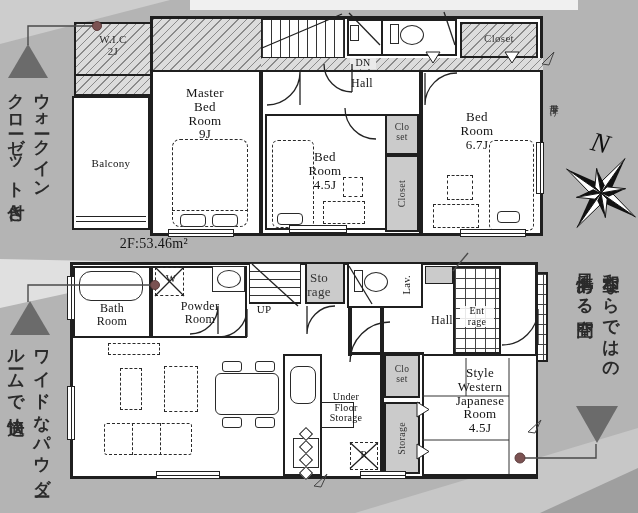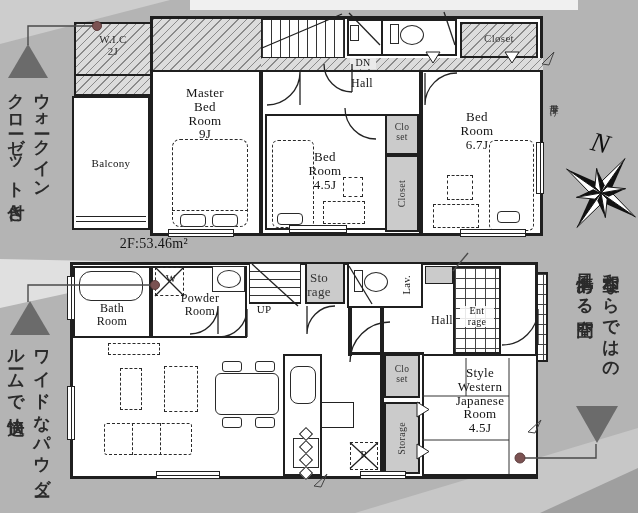--- a/index.html
+++ b/index.html
@@ -136,21 +136,21 @@
     <div class="abs solidf" style="left:79px;top:31px;width:64px;height:30px;border-radius:12px"></div>
     <div class="abs lbl" style="left:79px;top:62px;width:66px;font-size:12px">
       <span>Bath</span>
         <span>Room</span>
     </div>
     <div class="abs room" style="left:151px;top:26px;width:96px;height:72px"></div>
     <div class="abs dash" style="left:155px;top:27px;width:29px;height:29px"></div>
     <div class="abs lbl" style="left:163px;top:33px;width:16px;font-size:11px">W</div>
     <div class="abs solidf" style="left:212px;top:26px;width:33px;height:26px"></div>
     <div class="abs solidf" style="left:217px;top:30px;width:24px;height:18px;border-radius:50%"></div>
-    <div class="abs lbl" style="left:164px;top:52px;width:72px;font-size:12px">
+    <div class="abs lbl" style="left:164px;top:60px;width:72px;font-size:12px">
       <span>Powder</span>
         <span>Room</span>
     </div>
 
     <div class="abs treads-h" style="left:249px;top:22px;width:52px;height:42px"></div>
     <div class="abs wall" style="left:249px;top:62px;width:52px;height:2px"></div>
     <div class="abs lbl" style="left:251px;top:64px;width:26px;font-size:11px">UP</div>
     <div class="abs shade" style="left:305px;top:22px;width:40px;height:42px"></div>
     <div class="abs lbl" style="left:307px;top:31px;width:24px;font-size:13px;color:#333">
       <span>Sto</span>
@@ -190,20 +190,25 @@
     <div class="abs solidf" style="left:290px;top:126px;width:26px;height:38px;border-radius:8px"></div>
     <div class="abs solidf" style="left:293px;top:198px;width:26px;height:30px"></div>
     <div class="abs burners" style="left:295px;top:200px;width:22px;height:26px">
       <div class="burner"></div>
         <div class="burner"></div>
         <div class="burner"></div>
         <div class="burner"></div>
     </div>
 
     <div class="abs" style="left:320px;top:162px;width:34px;height:26px;border:1px solid #222"></div>
+    <div class="abs lbl" style="left:316px;top:152px;width:60px;font-size:10px;background:rgba(255,255,255,.0)">
+      <span>Under</span>
+        <span>Floor</span>
+      <span>Storage</span>
+    </div>
     <div class="abs dash" style="left:350px;top:202px;width:28px;height:28px"></div>
     <div class="abs lbl" style="left:358px;top:210px;width:12px;font-size:10px;background:#fff">R</div>
 
     <div class="abs shade" style="left:384px;top:114px;width:36px;height:44px"></div>
     <div class="abs lbl" style="left:386px;top:124px;width:32px;font-size:9.5px;color:#333">
       <span>Clo</span>
         <span>set</span>
     </div>
     <div class="abs shade flex-c" style="left:384px;top:162px;width:36px;height:72px">
       <span class="vlat lbl" style="font-size:10px;color:#333">Storage</span>

